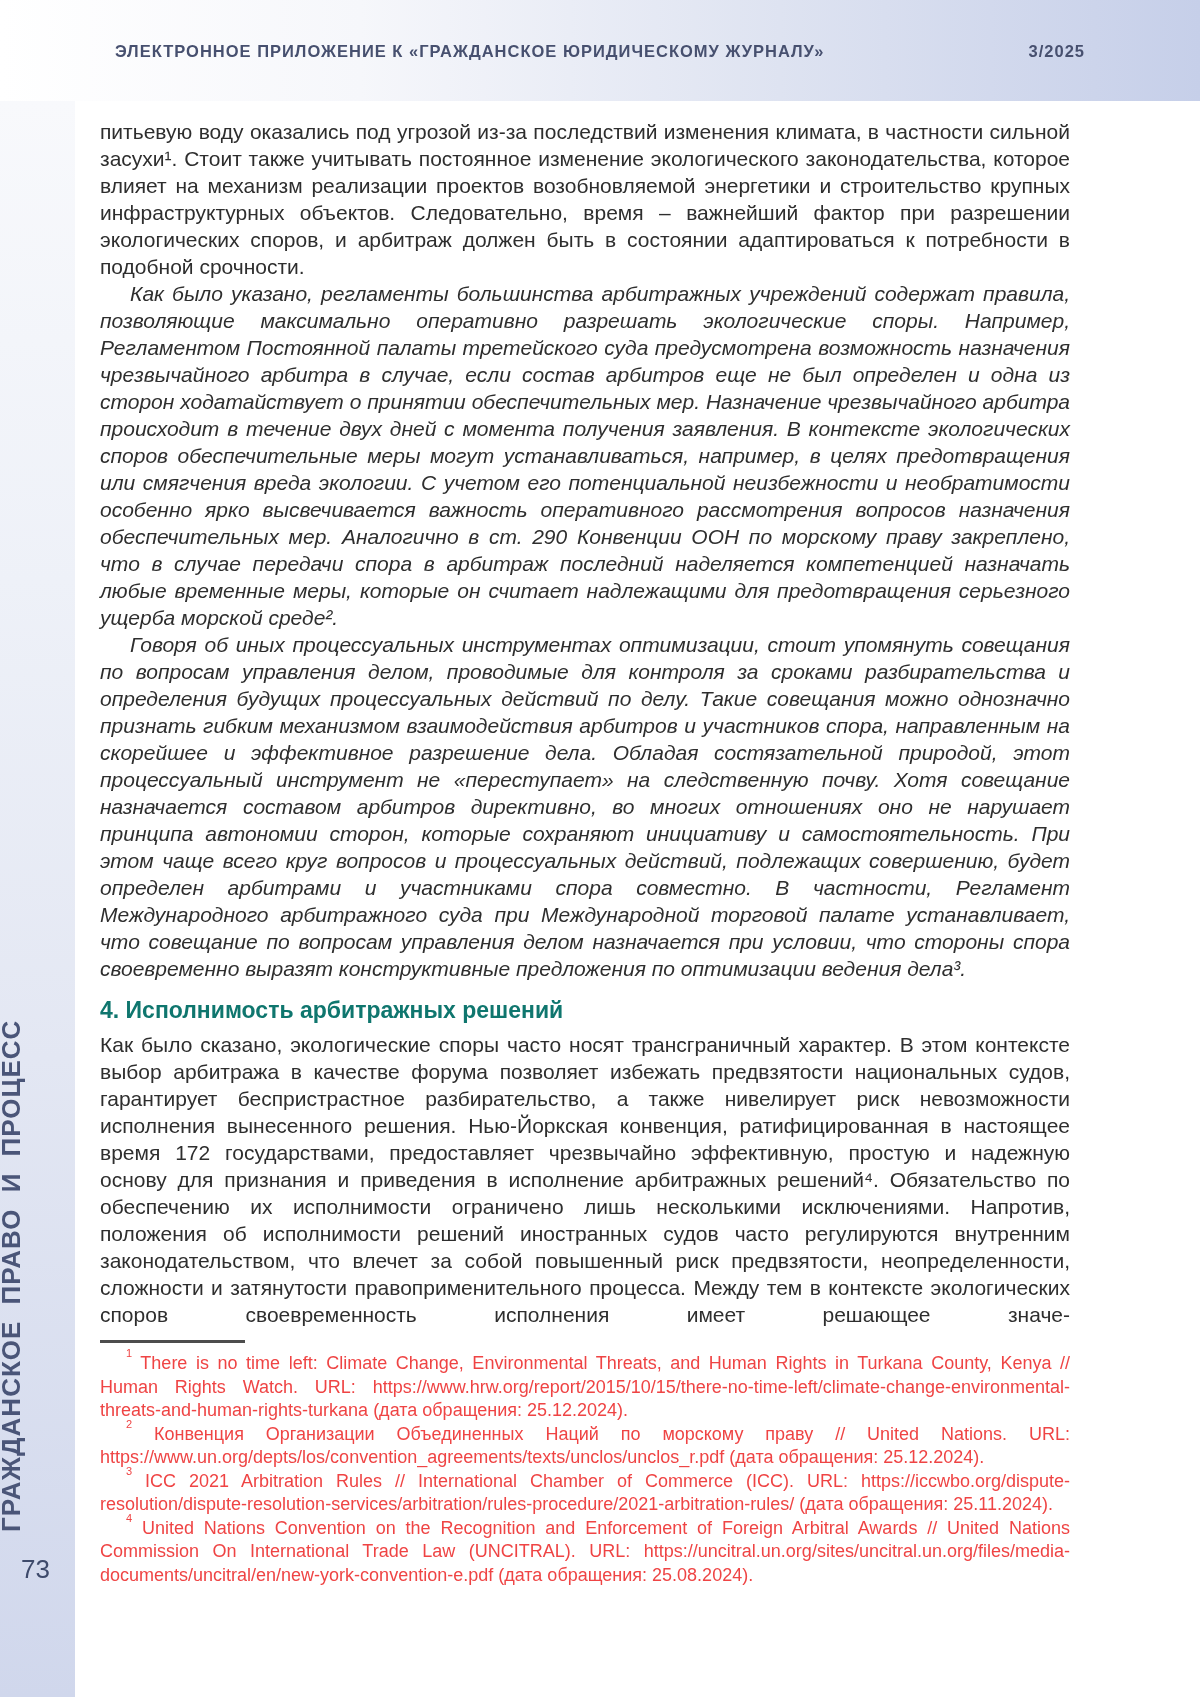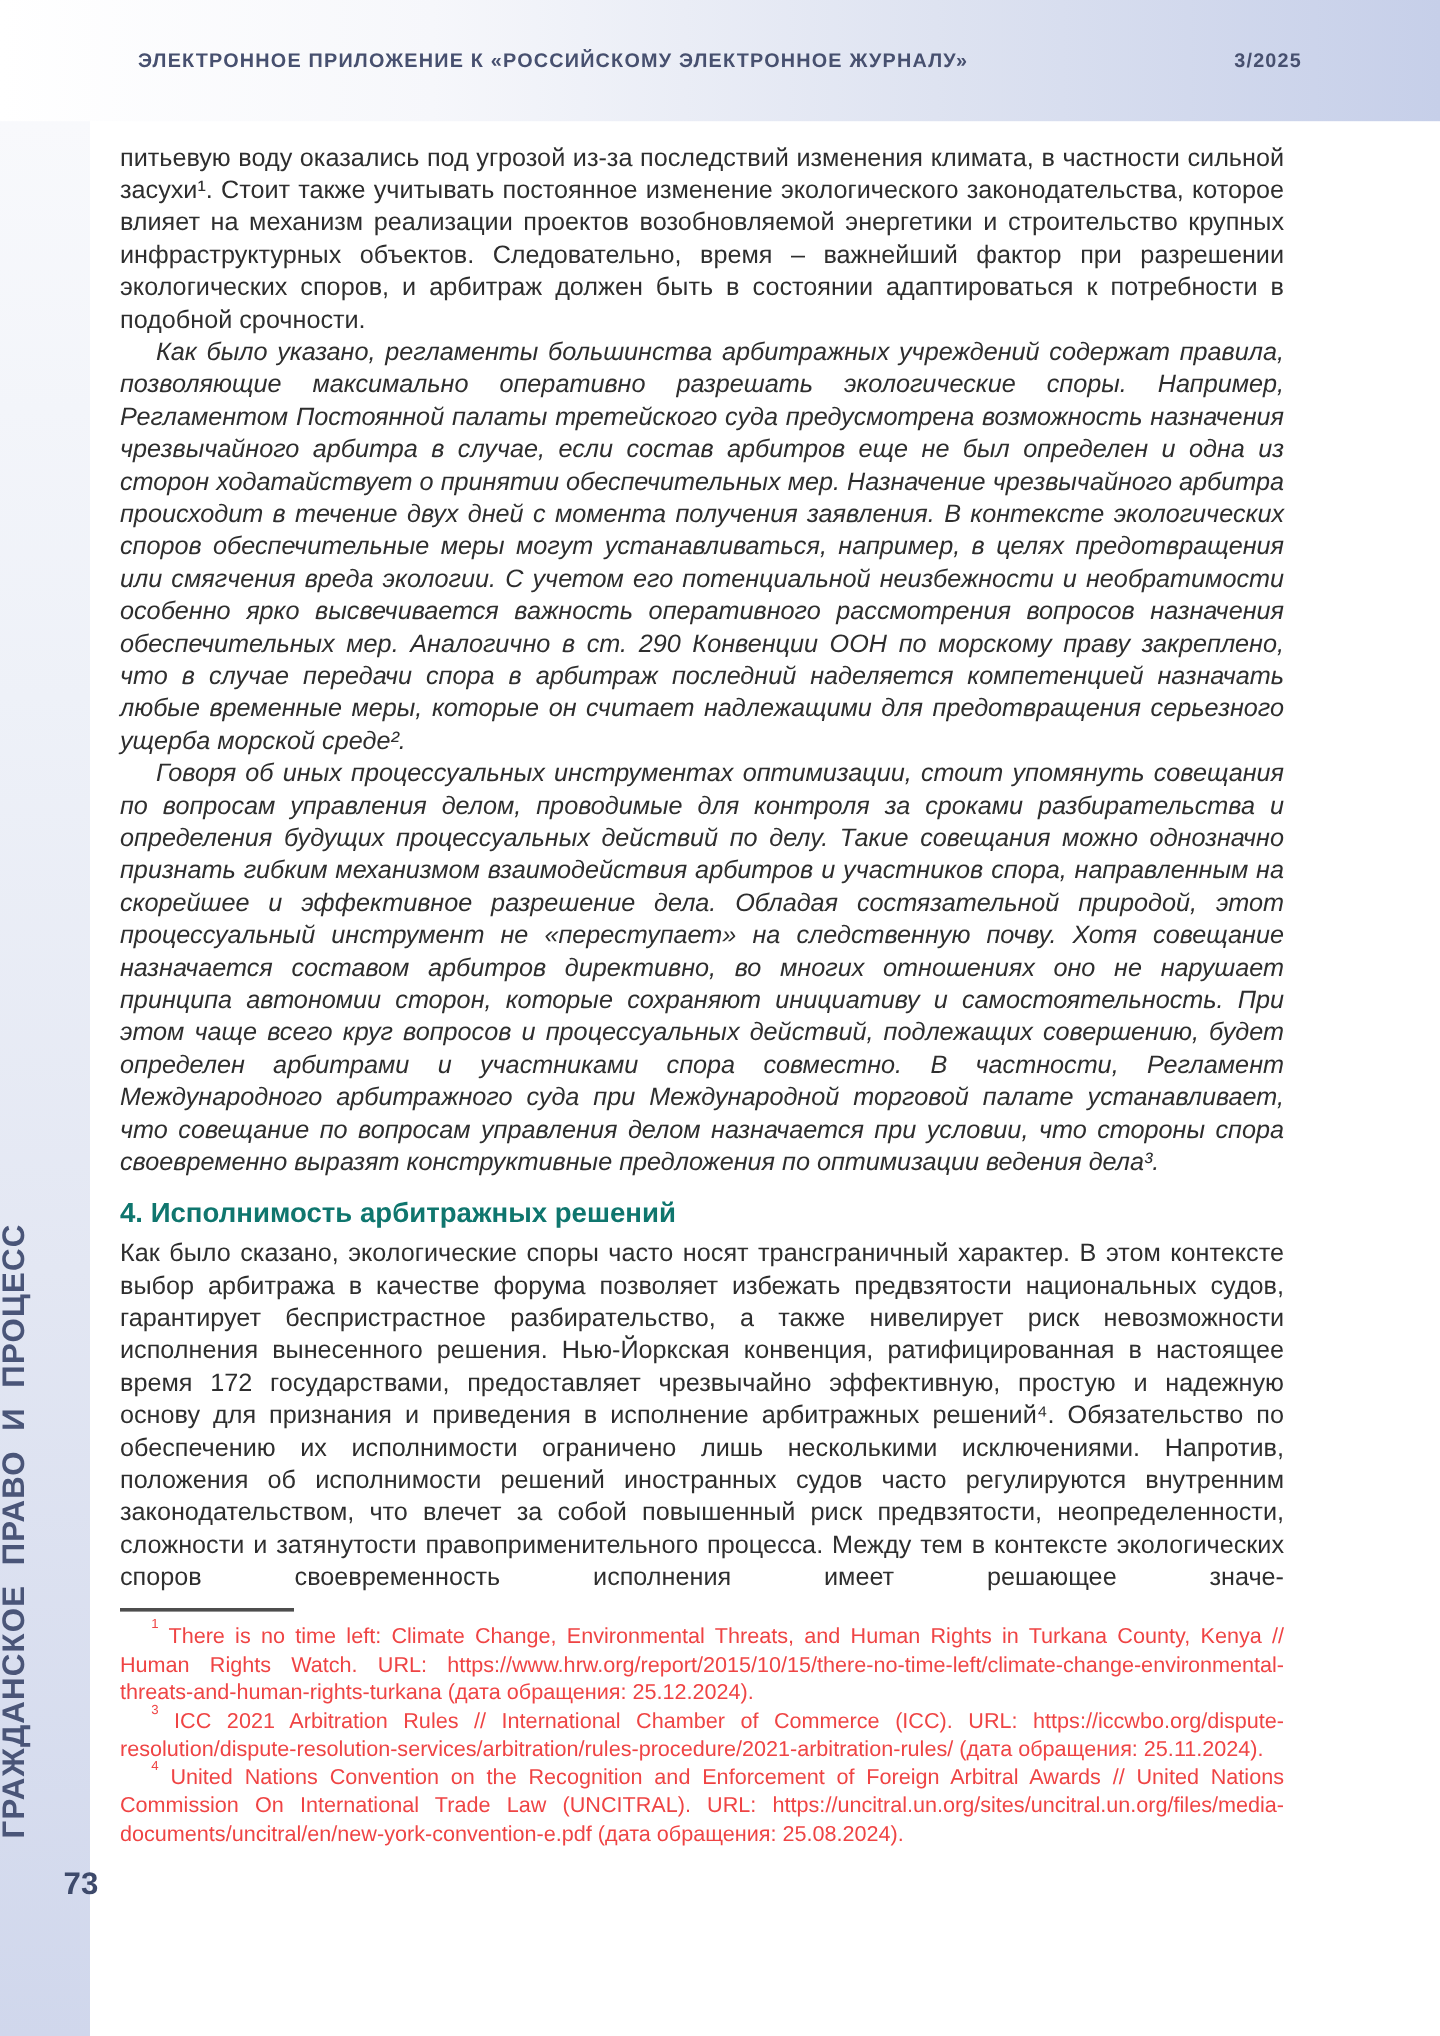--- a/index.html
+++ b/index.html
@@ -51,24 +51,23 @@
     font-size: 26px;
     letter-spacing: 1px;
     word-spacing: 8px;
     color: #4a5578;
     line-height: 30px;
   }
   .page-number {
     position: absolute;
     left: 21px;
     bottom: 112px;
-    font-weight: bold;
+    font-weight: normal;
     font-size: 26px;
     color: #3e4a6b;
-    margin-left: 32px;
   }
 
   
   .content {
     position: absolute;
     left: 100px;
     top: 118px;
     width: 970px;
     color: #2e2e2e;
     font-size: 21px;
@@ -109,21 +108,21 @@
     top: -5px;
   }
 </style>
 </head>
 <body>
 
 <div class="page">
 
   <header class="header-band">
     <div class="header-row">
-      <span>ЭЛЕКТРОННОЕ ПРИЛОЖЕНИЕ К «РОССИЙСКОМУ ЭЛЕКТРОННОЕ ЖУРНАЛУ»</span>
+      <span>ЭЛЕКТРОННОЕ ПРИЛОЖЕНИЕ К «ГРАЖДАНСКОЕ ЮРИДИЧЕСКОМУ ЖУРНАЛУ»</span>
       <span>3/2025</span>
     </div>
   </header>
 
   <aside class="side-band">
     <span class="section-label">ГРАЖДАНСКОЕ ПРАВО И ПРОЦЕСС</span>
     <span class="page-number">73</span>
   </aside>
 
   <main class="content">
@@ -132,18 +131,19 @@
     <p class="para indent">Говоря об иных процессуальных инструментах оптимизации, стоит упомянуть совещания по вопросам управления делом, проводимые для контроля за сроками разбирательства и определения будущих процессуальных действий по делу. Такие совещания можно однозначно признать гибким механизмом взаимодействия арбитров и участников спора, направленным на скорейшее и эффективное разрешение дела. Обладая состязательной природой, этот процессуальный инструмент не «переступает» на следственную почву. Хотя совещание назначается составом арбитров директивно, во многих отношениях оно не нарушает принципа автономии сторон, которые сохраняют инициативу и самостоятельность. При этом чаще всего круг вопросов и процессуальных действий, подлежащих совершению, будет определен арбитрами и участниками спора совместно. В частности, Регламент Международного арбитражного суда при Международной торговой палате устанавливает, что совещание по вопросам управления делом назначается при условии, что стороны спора своевременно выразят конструктивные предложения по оптимизации ведения дела³.</p>
 
     <h2 class="section-heading">4. Исполнимость арбитражных решений</h2>
 
     <p class="para justify-last">Как было сказано, экологические споры часто носят трансграничный характер. В этом контексте выбор арбитража в качестве форума позволяет избежать предвзятости национальных судов, гарантирует беспристрастное разбирательство, а также нивелирует риск невозможности исполнения вынесенного решения. Нью-Йоркская конвенция, ратифицированная в настоящее время 172 государствами, предоставляет чрезвычайно эффективную, простую и надежную основу для признания и приведения в исполнение арбитражных решений⁴. Обязательство по обеспечению их исполнимости ограничено лишь несколькими исключениями. Напротив, положения об исполнимости решений иностранных судов часто регулируются внутренним законодательством, что влечет за собой повышенный риск предвзятости, неопределенности, сложности и затянутости правоприменительного процесса. Между тем в контексте экологических споров своевременность исполнения имеет решающее значе-</p>
 
     <div class="footnote-rule"></div>
 
     <div class="footnotes">
       <p class="footnote"><sup>1</sup> <span>There is no time left: Climate Change, Environmental Threats, and Human Rights in Turkana County, Kenya // Human Rights Watch. URL: https://www.hrw.org/report/2015/10/15/there-no-time-left/climate-change-environmental-threats-and-human-rights-turkana (дата обращения: 25.12.2024).</span></p>
+      <p class="footnote"><sup>2</sup> <span>Конвенция Организации Объединенных Наций по морскому праву // United Nations. URL: https://www.un.org/depts/los/convention_agreements/texts/unclos/unclos_r.pdf (дата обращения: 25.12.2024).</span></p>
       <p class="footnote"><sup>3</sup> <span>ICC 2021 Arbitration Rules // International Chamber of Commerce (ICC). URL: https://iccwbo.org/dispute-resolution/dispute-resolution-services/arbitration/rules-procedure/2021-arbitration-rules/ (дата обращения: 25.11.2024).</span></p>
       <p class="footnote"><sup>4</sup> <span>United Nations Convention on the Recognition and Enforcement of Foreign Arbitral Awards // United Nations Commission On International Trade Law (UNCITRAL). URL: https://uncitral.un.org/sites/uncitral.un.org/files/media-documents/uncitral/en/new-york-convention-e.pdf (дата обращения: 25.08.2024).</span></p>
     </div>
   </main>
 
 </div>
 
 </body></html>

